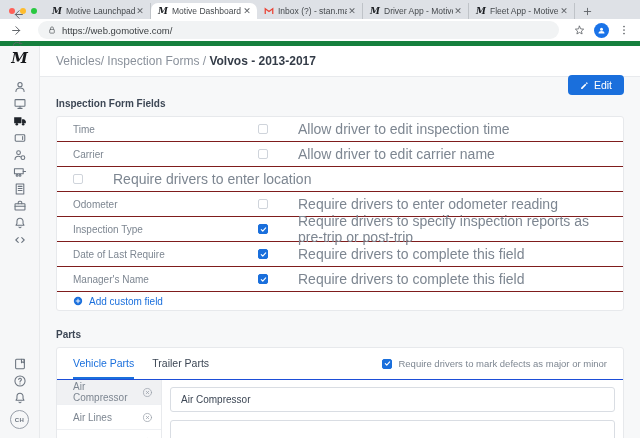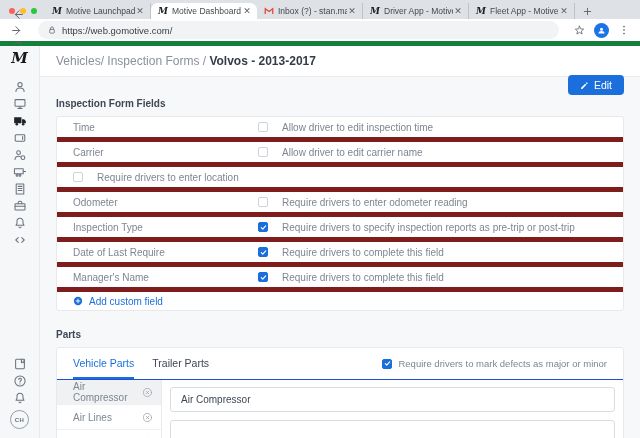--- a/index.html
+++ b/index.html
@@ -44,23 +44,23 @@
   .breadcrumb { font-size:12px; color:#8a919b; }
   .breadcrumb b { color:#343c48; font-weight:bold; }
   .edit-btn { margin-left:auto; background:#1a6fdc; color:#fff; border:none; border-radius:4px; height:20px; padding:0 12px; font-size:10.5px; display:flex; align-items:center; gap:5px; font-family:inherit;margin-top:48px; }
   .edit-btn svg { width:9px; height:9px; }
 
   .page-body { flex:1; overflow:hidden; padding:0 16px; }
   .section-title { font-size:10px; font-weight:bold; color:#3d4755; margin:9px 0 7px; }
   .section-title.parts-title { margin-top:18px; }
   .card { background:#fff; border:1px solid #e7e9ec; border-radius:3px; }
 
-  .field-row { display:flex; align-items:center; height:25px; padding:0 16px; border-bottom:5px solid #7f1d1d; }
+  .field-row { display:flex; align-items:center; height:25px; padding:0 16px; border-bottom:1px solid #7f1d1d; }
   .row-label { width:185px; flex:none; font-size:10px; color:#7d8691; }
-  .row-desc { margin-left:14px; font-size:10px; color:#7d8691; }
+  .row-desc { margin-left:30px; font-size:14px; color:#7d8691; }
   .cb { width:10px; height:10px; flex:none; border:1px solid #cfd4db; border-radius:2px; background:#fff; display:flex; align-items:center; justify-content:center; }
   .cb.checked { background:#1a6fdc; border-color:#1a6fdc; }
   .cb svg { width:7px; height:7px; }
   .add-row { display:flex; align-items:center; gap:6px; height:18px; padding:0 16px; }
   .add-row .plus { width:10px; height:10px; display:flex; }
   .add-label { font-size:10px; color:#1a6fdc;text-align:center; }
 
   .parts-head { display:flex; align-items:stretch; height:32px; border-bottom:1px solid #1d4ed8; padding:0 16px; }
   .ptab { display:flex; align-items:center; margin-right:18px; font-size:10.5px; color:#3d4755; border-bottom:2px solid transparent; }
   .ptab.active { color:#1a6fdc; border-bottom-color:#1a6fdc; }

